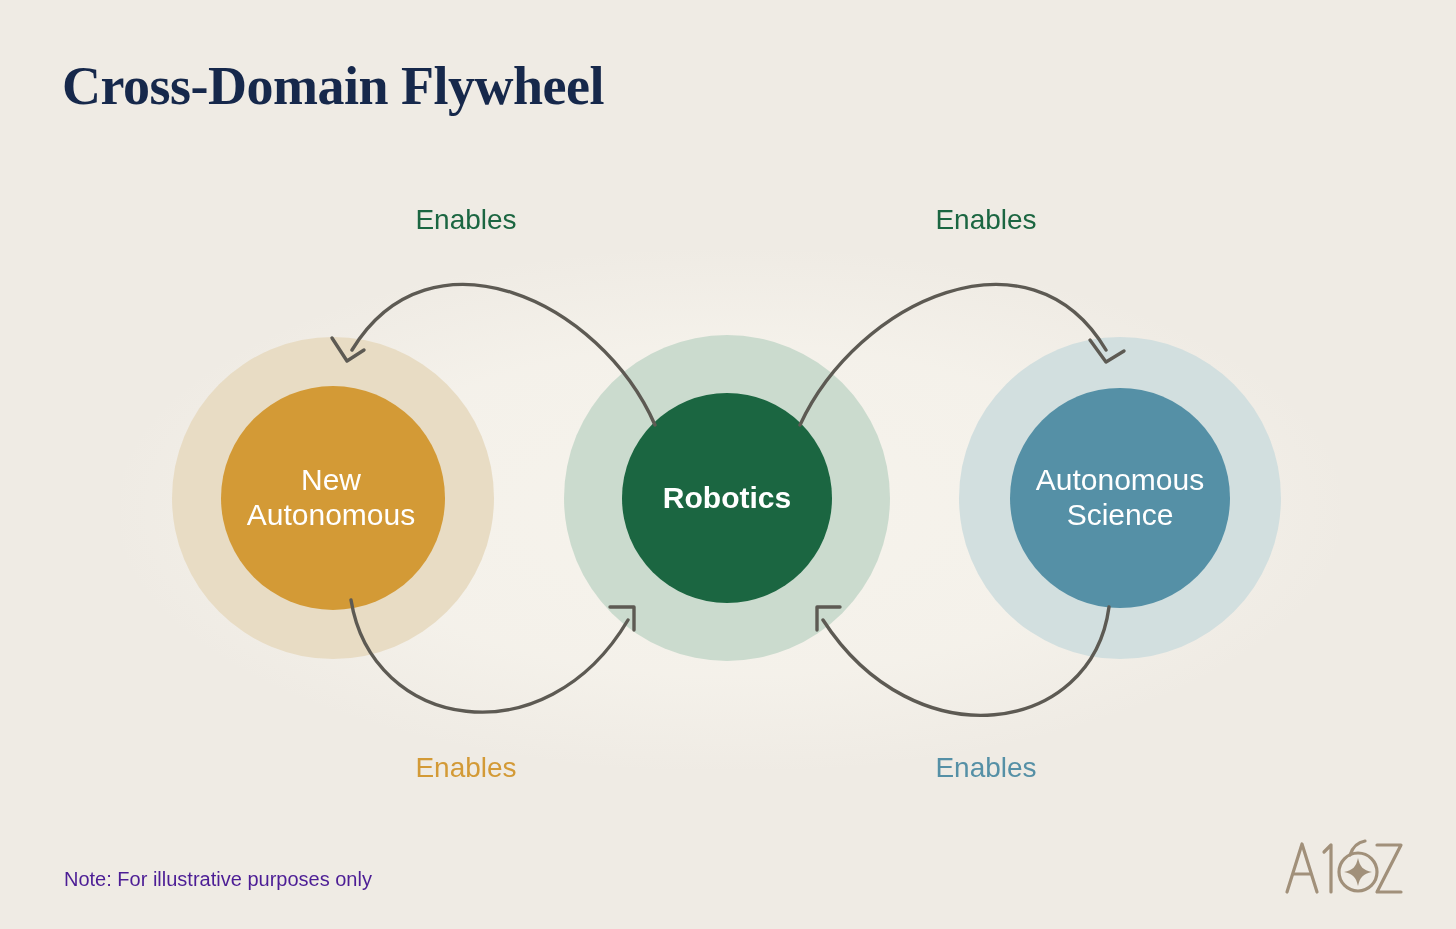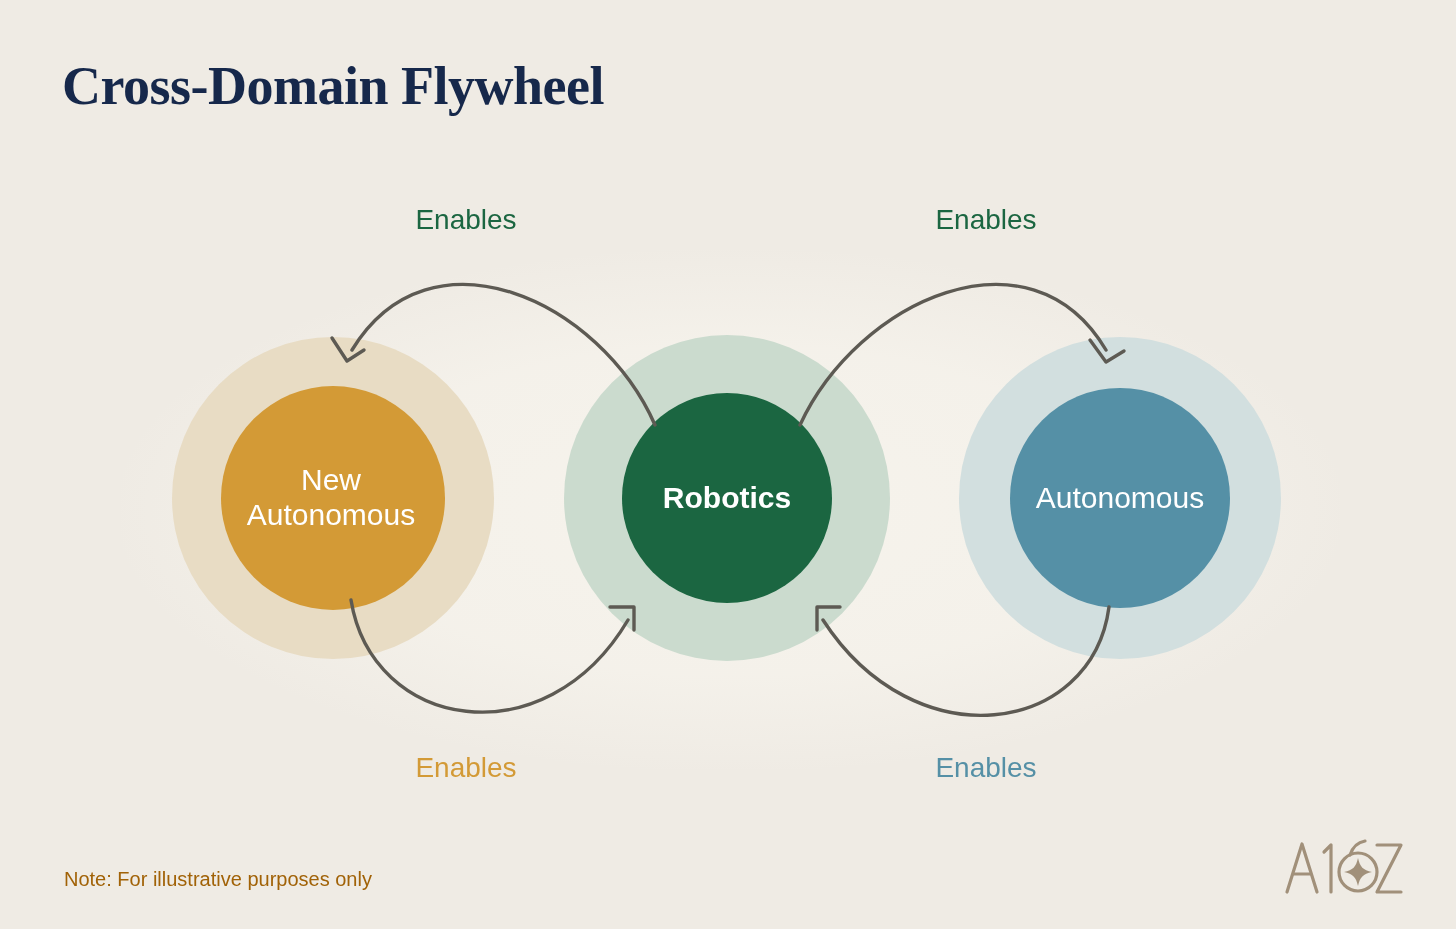--- a/index.html
+++ b/index.html
@@ -34,21 +34,21 @@
     font-size: 54px;
     letter-spacing: -0.5px;
     color: #16284b;
     white-space: nowrap;
   }
   #footnote {
     position: absolute;
     left: 64px;
     top: 868px;
     font-size: 20px;
-    color: #a16207;
+    color: #4c1d95;
     white-space: nowrap;
   }
   svg.layer {
     position: absolute;
     left: 0;
     top: 0;
     width: 1456px;
     height: 929px;
     overflow: visible;
   }
@@ -114,20 +114,21 @@
 
   <div class="node-label" style="left:331px; top:498px;">
     <div>New</div>
     <div>Autonomous</div>
   </div>
   <div class="node-label" style="left:727px; top:498px;font-weight:bold;">
     <div>Robotics</div>
   </div>
   <div class="node-label" style="left:1120px; top:498px;">
     <div>Autonomous</div>
+    <div>Science</div>
   </div>
 
   <div class="edge-label" style="left:466px; top:220px; color:#1b6641;">Enables</div>
   <div class="edge-label" style="left:466px; top:768px; color:#d39a36;">Enables</div>
   <div class="edge-label" style="left:986px; top:220px; color:#1b6641;">Enables</div>
   <div class="edge-label" style="left:986px; top:768px; color:#5590a6;">Enables</div>
 
   <div id="footnote">Note: For illustrative purposes only</div>
 
   <svg id="logo" viewBox="0 0 120 62">

